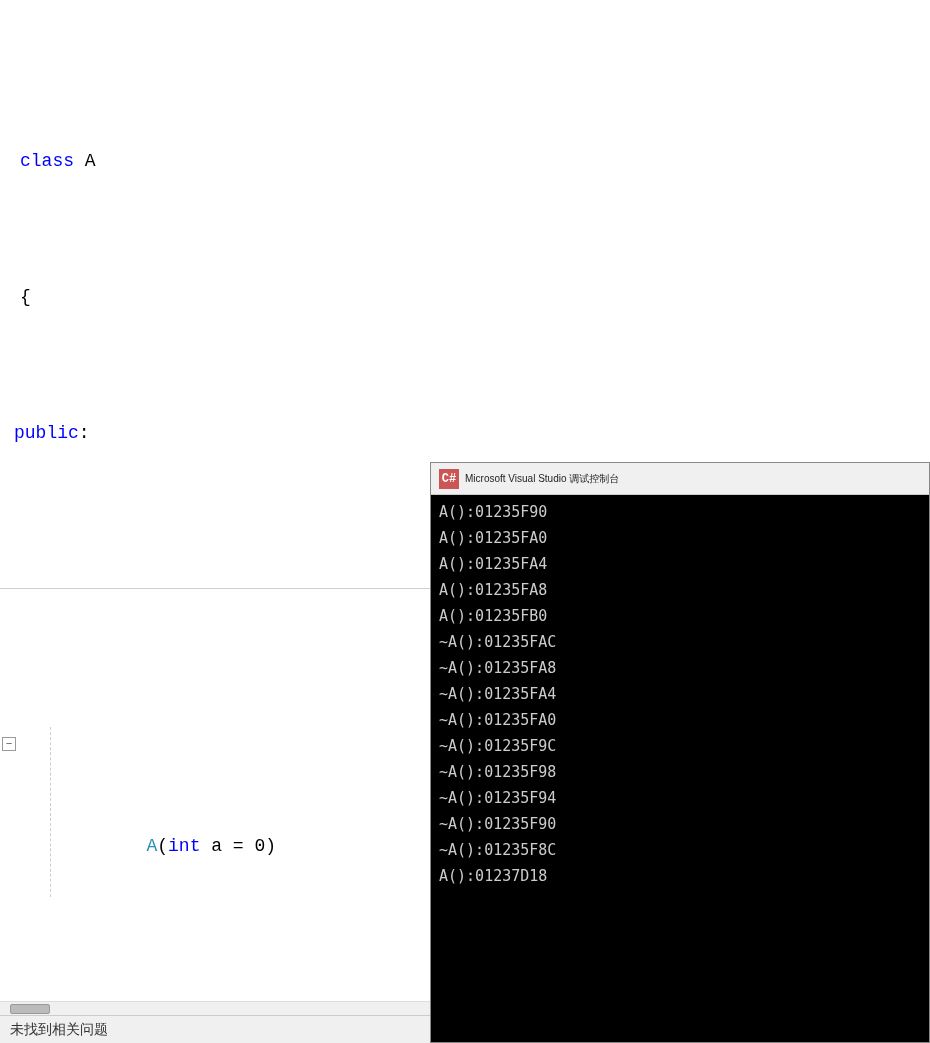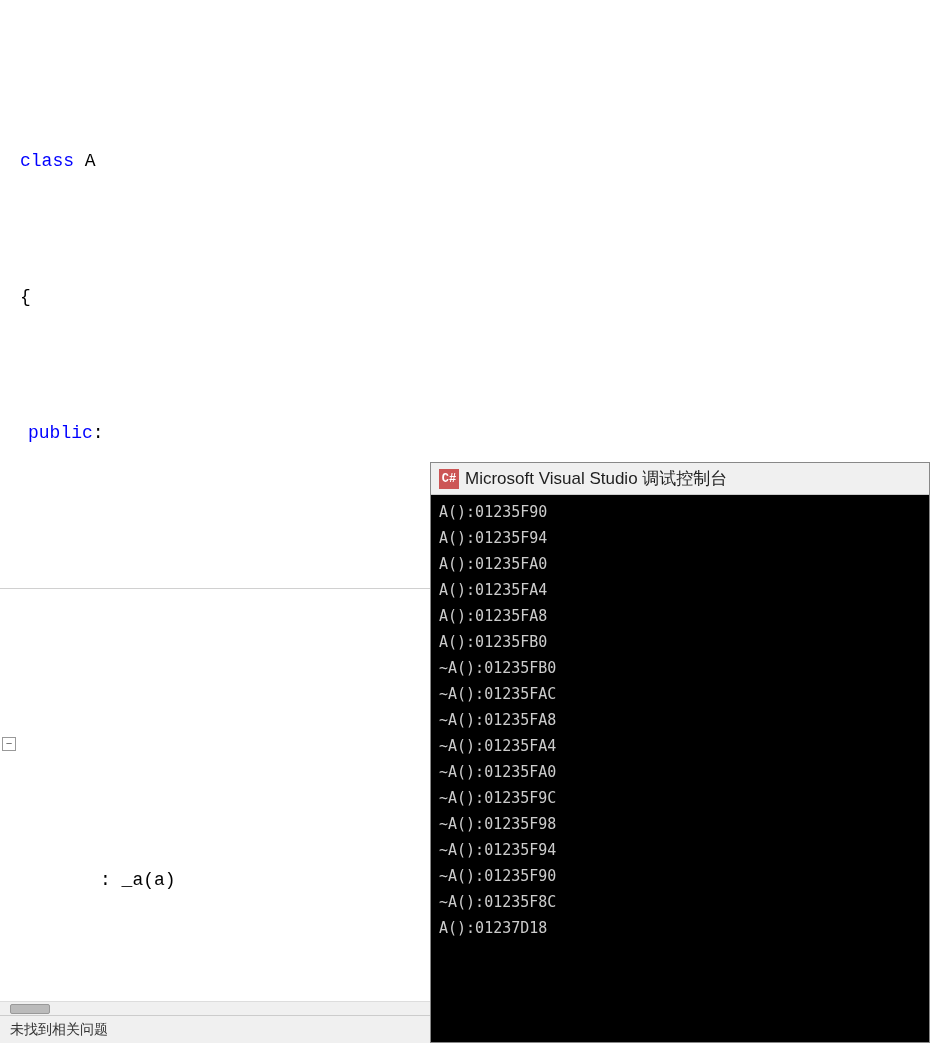--- a/index.html
+++ b/index.html
@@ -82,21 +82,21 @@
       display: flex;
       align-items: center;
       justify-content: center;
       font-size: 12px;
       color: white;
       font-weight: bold;
     }
 
     .console-title {
       font-family: 'Microsoft YaHei', sans-serif;
-      font-size: 17px;
+      font-size: 10px;
       color: #1e1e1e;
     }
 
     .console-content {
       background: #000;
       color: #cccccc;
       font-family: 'Consolas', monospace;
       font-size: 15px;
       line-height: 26px;
       padding: 4px 8px;
@@ -138,30 +138,35 @@
 
     
     <div class="line" style="padding-left:20px;">
       <span style="color:#0000ff;">class </span><span style="color:#000000;">A</span>
     </div>
     
     <div class="line" style="padding-left:20px;">
       <span style="color:#000000;">{</span>
     </div>
     
-    <div class="line" style="padding-left:28px;">
+    <div class="line" style="padding-left:14px;">
       <span style="color:#0000ff;">public</span><span style="color:#000000;">:</span>
     </div>
 
     
     <div style="height:1px; background:#d0d0d0; margin: 2px 0;"></div>
 
     
     <div class="line" style="padding-left:20px; position:relative;">
       <div style="position:absolute; left:2px; top:10px; width:14px; height:14px; border:1px solid #999; background:#fff; display:flex; align-items:center; justify-content:center; font-size:11px; color:#555;">−</div>
+      <span style="margin-left:40px; position:relative;">
+        
+        <span style="position:absolute; left:-10px; top:0; bottom:0; border-left:1px dashed #ccc;"></span>
+        <span style="color:#2b91af;">A</span><span style="color:#000;">(</span><span style="color:#0000ff;">int</span><span style="color:#000;"> a = 0)</span>
+      </span>
     </div>
     
     <div class="line" style="padding-left:100px;">
       <span style="color:#000;">: _a(a)</span>
     </div>
     
     
     
     
     
@@ -224,26 +229,24 @@
 
   <div class="console-window">
     <div class="console-titlebar">
       <div class="console-icon">
         <span>C#</span>
       </div>
       <span class="console-title">Microsoft Visual Studio 调试控制台</span>
     </div>
     <div class="console-content" id="console-lines">
         <div class="console-line">A():01235F90</div>
-        <div class="console-line">A():01235F94</div>
         <div class="console-line">A():01235FA0</div>
         <div class="console-line">A():01235FA4</div>
         <div class="console-line">A():01235FA8</div>
         <div class="console-line">A():01235FB0</div>
-        <div class="console-line">~A():01235FB0</div>
         <div class="console-line">~A():01235FAC</div>
         <div class="console-line">~A():01235FA8</div>
         <div class="console-line">~A():01235FA4</div>
         <div class="console-line">~A():01235FA0</div>
         <div class="console-line">~A():01235F9C</div>
         <div class="console-line">~A():01235F98</div>
         <div class="console-line">~A():01235F94</div>
         <div class="console-line">~A():01235F90</div>
         <div class="console-line">~A():01235F8C</div>
         <div class="console-line">A():01237D18</div>

